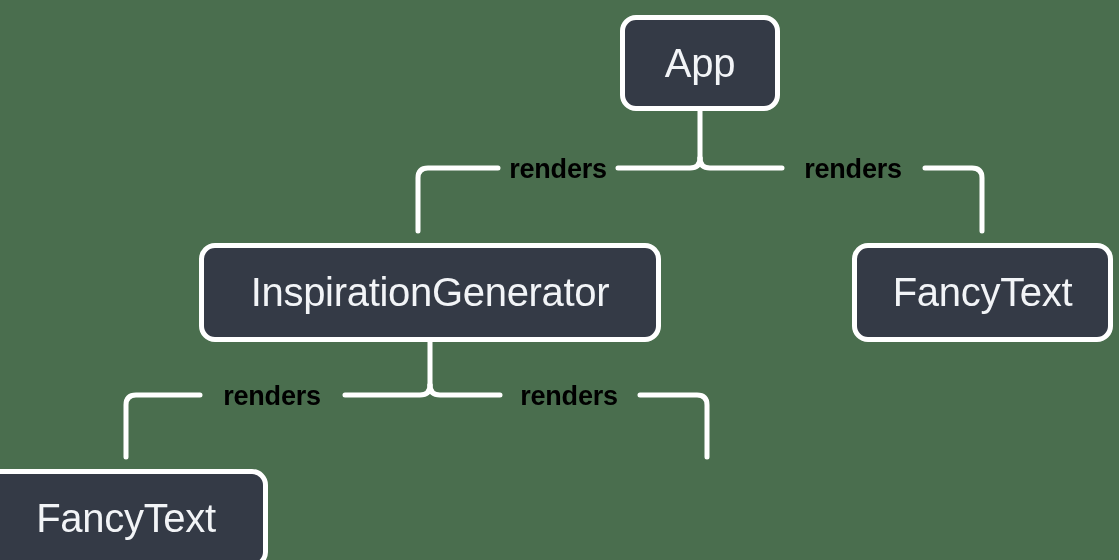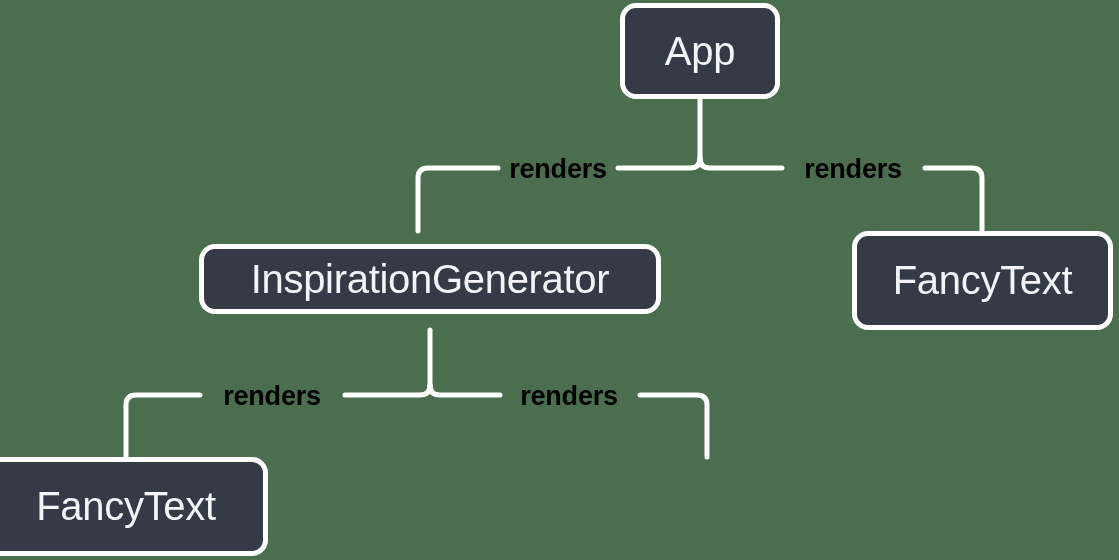--- a/index.html
+++ b/index.html
@@ -28,32 +28,33 @@
   }
   .node {
     position: absolute;
     box-sizing: border-box;
     background: #343a46;
     border: 5px solid #ffffff;
     border-radius: 16px;
     display: flex;
     align-items: center;
     justify-content: center;
+    margin-top: 12px;
   }
   .node-label {
     color: #f2f4f7;
     font-family: "Liberation Sans", sans-serif;
     font-size: 40px;
     font-weight: 400;
     letter-spacing: -0.3px;
     white-space: nowrap;
   }
   
   #node-app        { left: 620px; top: 3px;   width: 160px; height: 96px; }
-  #node-inspgen    { left: 199px; top: 244px; width: 462px; height: 70px; }
+  #node-inspgen    { left: 199px; top: 231px; width: 462px; height: 99px; }
   #node-fancy-right{ left: 852px; top: 231px; width: 261px; height: 99px; }
   #node-fancy-left { left: -16px; top: 457px; width: 284px; height: 99px;
                      border-bottom-left-radius: 16px; }
   #node-copyright  { left: 569px; top: 457px; width: 277px; height: 99px; }
 
   .edge-label {
     position: absolute;
     color: #000000;
     font-family: "Liberation Sans", sans-serif;
     font-size: 27px;

